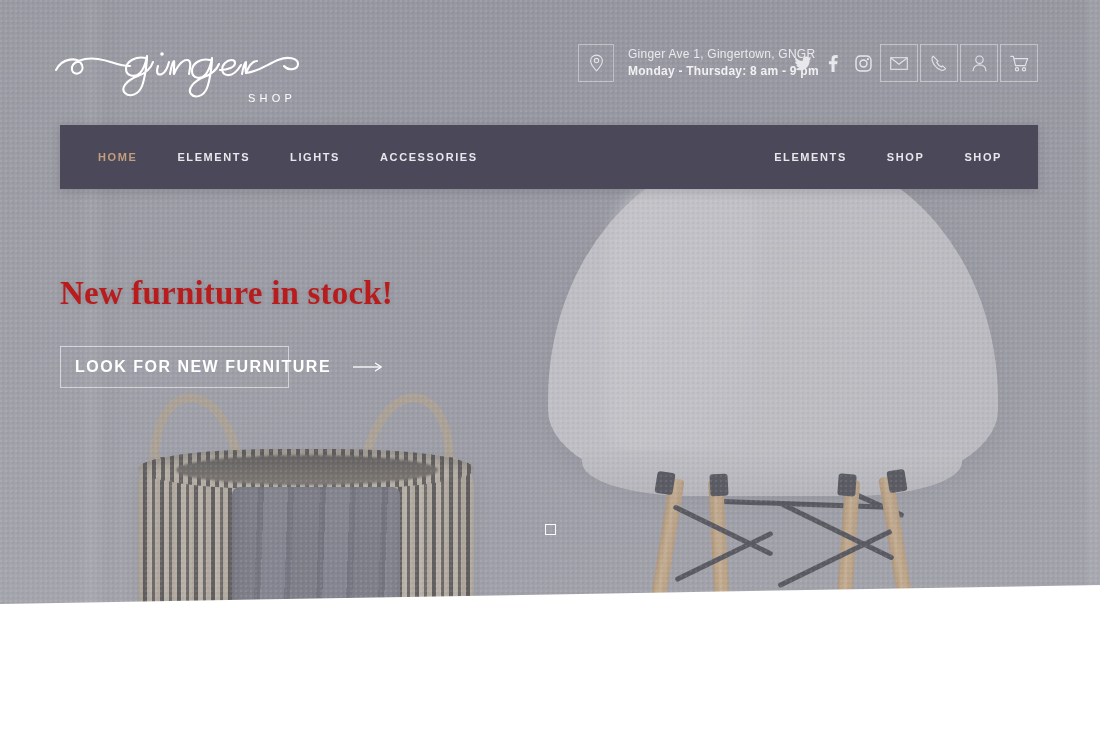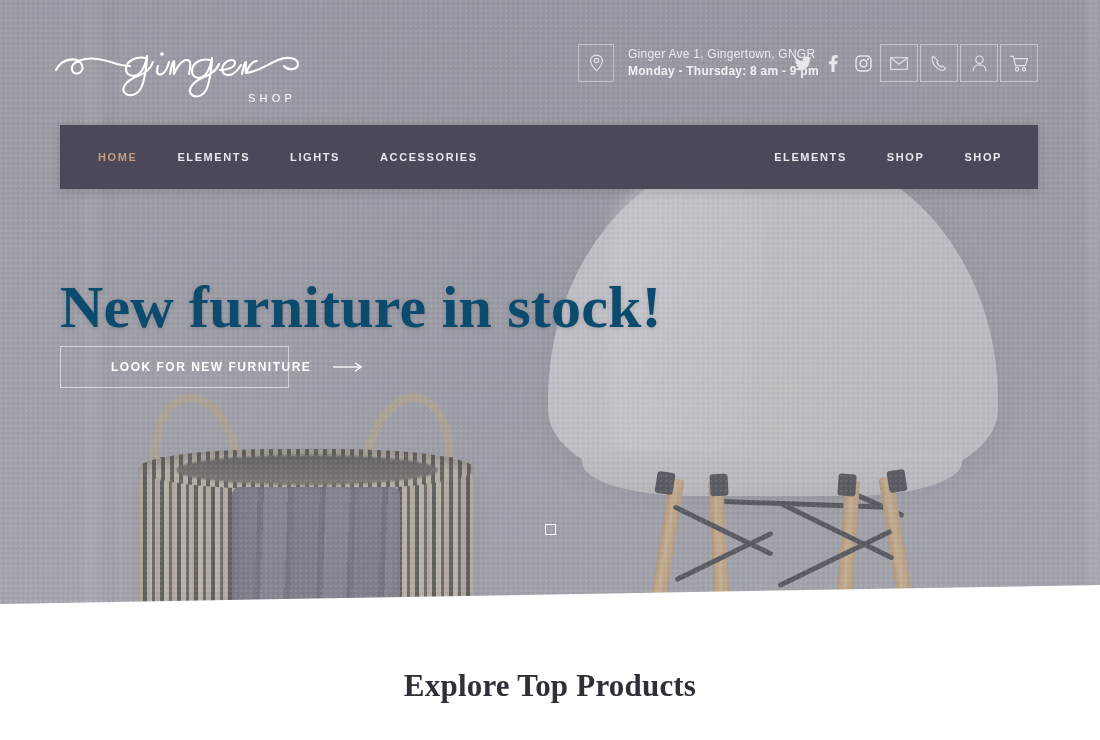--- a/index.html
+++ b/index.html
@@ -257,41 +257,41 @@
     cursor: pointer;
     white-space: nowrap;
   }
   .nav-item.active { color: #c29f7e; }
 
   
   .hero-title {
     position: absolute;
     left: 60px; top: 276px;
     font-family: "Liberation Serif", serif;
-    font-size: 60px;
+    font-size: 33px;
     line-height: 1.05;
-    color: #0c4a6e;
+    color: #b91c1c;
     letter-spacing: 0.2px;
     text-shadow: 0 1px 5px rgba(60,60,70,0.22);
   }
   .hero-btn {
     position: absolute;
     left: 60px; top: 346px;
     width: 229px; height: 42px;
     border: 1px solid rgba(255,255,255,0.55);
     display: flex; align-items: center;
     cursor: pointer;
     background: transparent;
   }
   .hero-btn-label {
-    font-size: 12px;
+    font-size: 16px;
     font-weight: 700;
     letter-spacing: 1.5px;
     color: #ffffff;
-    margin-left: 50px;
+    margin-left: 14px;
     white-space: nowrap;
   }
   .hero-btn-arrow { margin-left: 22px; display: flex; align-items: center; }
 
   
   .slider-dots {
     position: absolute;
     left: 0; right: 0; top: 524px;
     display: flex; justify-content: center; align-items: center;
   }
@@ -490,17 +490,14 @@
         </span>
       </div>
 
       <div class="slider-dots">
         <div class="dot"></div>
       </div>
 
     </div>
   </div>
 
-  <section class="products-section">
-    <h2 class="section-title">Explore Top Products</h2>
-  </section>
 
 </div>
 
 </body></html>

